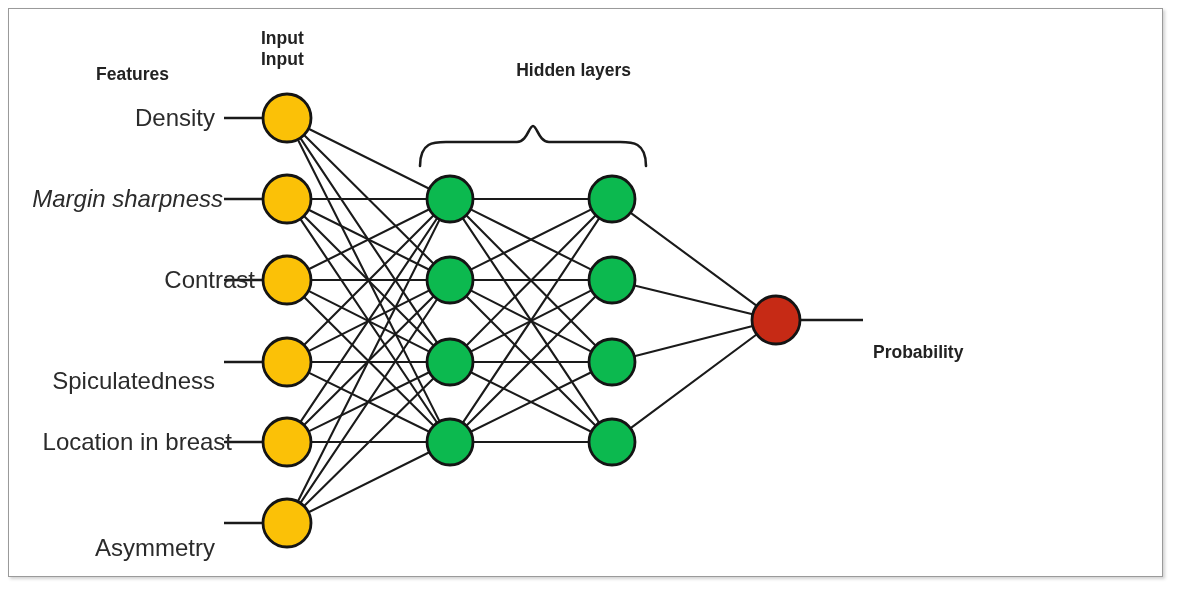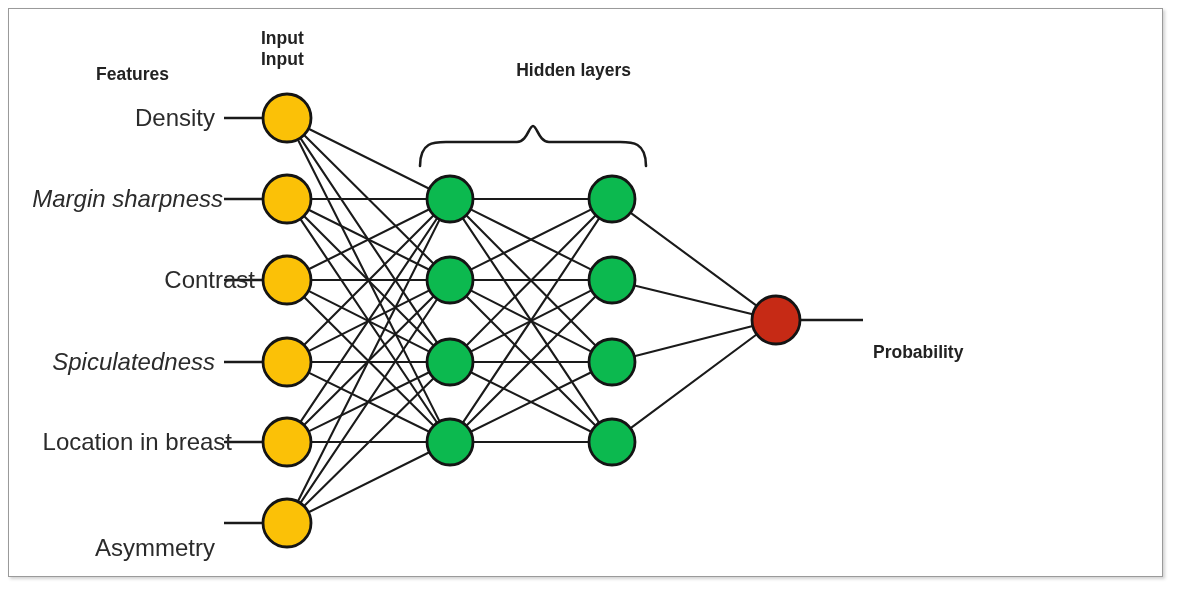--- a/index.html
+++ b/index.html
@@ -194,18 +194,18 @@
   </div>
 
   <div class="lbl hdr-bold" id="hidden-layers-header">Hidden layers</div>
 
   <div class="lbl hdr-bold" id="probability-label">Probability</div>
 
   <div id="feature-labels-layer">
       <div class="lbl feat-label" style="left: 0px; width: 215px; top: 118px;">Density</div>
       <div class="lbl feat-label" style="left: 8px; width: 215px; top: 199px; font-style: italic;">Margin sharpness</div>
       <div class="lbl feat-label" style="left: 0px; width: 215px; top: 280px; padding-left: 40px;">Contrast</div>
-      <div class="lbl feat-label" style="left: 0px; width: 215px; top: 362px; font-style: italic;">Spiculatedness</div>
+      <div class="lbl feat-label" style="left: 0px; width: 215px; top: 381px;">Spiculatedness</div>
       <div class="lbl feat-label" style="left: 0px; width: 215px; top: 442px; padding-left: 17px;">Location in breast</div>
       <div class="lbl feat-label" style="left: 0px; width: 215px; top: 548px;">Asymmetry</div>
     </div>
 
 </div>
 
 </body></html>

